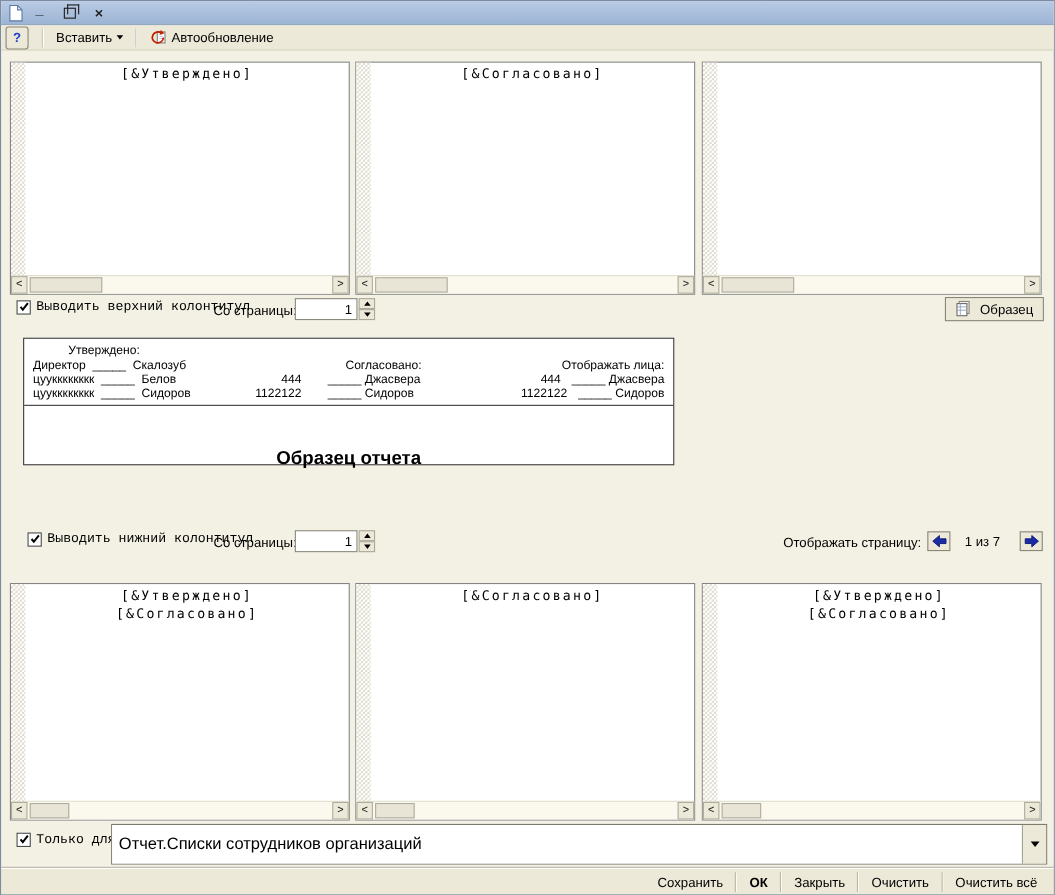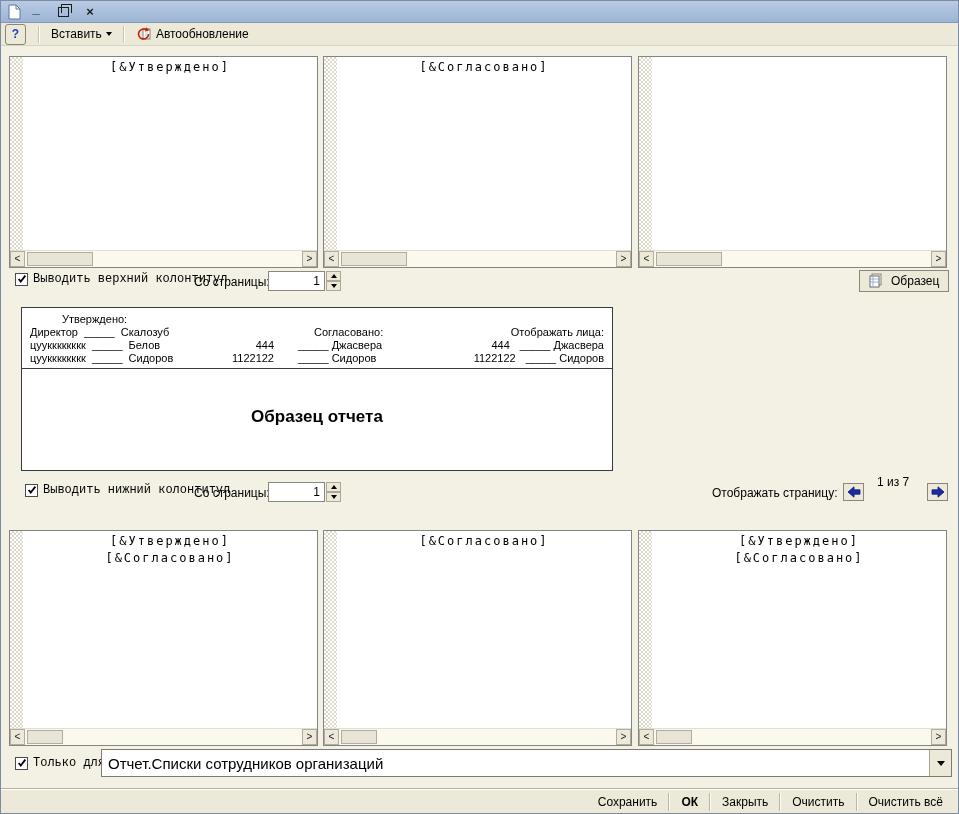--- a/index.html
+++ b/index.html
@@ -44,37 +44,37 @@
   .spin-input{width:57px;height:20px;border:1px solid #8a887c;text-align:right;padding:0 4px;font-family:"Liberation Sans",sans-serif;font-size:12px;background:#fff;box-sizing:border-box;}
   .spin-btns{display:flex;flex-direction:column;width:15px;height:20px;margin-left:1px;}
   .spin-b{flex:1;background:#ece9d8;border:1px solid #aca899;box-sizing:border-box;display:flex;align-items:center;justify-content:center;}
   .tri-up{width:0;height:0;border-left:3px solid transparent;border-right:3px solid transparent;border-bottom:4px solid #000;}
   .tri-down{width:0;height:0;border-left:3px solid transparent;border-right:3px solid transparent;border-top:4px solid #000;}
 
   
   .sample-btn{position:absolute;left:858px;top:269px;width:90px;height:22px;background:#ece9d8;border:1px solid #8a867a;box-sizing:border-box;display:flex;align-items:center;gap:7px;padding:0 8px;font-size:12px;color:#000;}
 
   
-  .preview{position:absolute;left:20px;top:306px;width:592px;height:164px;background:#fff;border:1px solid #3a3a3a;box-sizing:border-box;font-size:11px;color:#000;}
+  .preview{position:absolute;left:20px;top:306px;width:592px;height:116px;background:#fff;border:1px solid #3a3a3a;box-sizing:border-box;font-size:11px;color:#000;}
   .pv-head{padding-top:5px;padding-bottom:3px;border-bottom:1px solid #3a3a3a;}
   .pv-row{display:flex;line-height:13px;white-space:pre;}
   .pv-c1{flex:0 0 196px;padding-left:8px;box-sizing:border-box;}
   .pv-c1.ind{padding-left:40px;}
   .pv-c2{flex:0 0 190px;display:flex;}
   .pv-h2{margin-left:96px;}
   .pv-c2 .pv-num{flex:0 0 56px;text-align:right;margin-right:24px;}
   .pv-c3{flex:1;display:flex;justify-content:flex-end;padding-right:8px;box-sizing:border-box;}
   .pv-c3 .pv-num{margin-right:10px;}
   .pv-title{text-align:center;font-weight:bold;font-size:17px;margin-top:38px;}
 
   
   .navbtn{position:absolute;width:21px;height:18px;background:#ece9d8;border:1px solid #8a867a;box-sizing:border-box;display:flex;align-items:center;justify-content:center;padding:0;}
 
   
-  .combo{position:absolute;left:100px;top:748px;width:851px;height:28px;border:1px solid #7d7b6f;background:#fff;display:flex;box-sizing:border-box;}
+  .combo{position:absolute;left:100px;top:748px;width:851px;height:37px;border:1px solid #7d7b6f;background:#fff;display:flex;box-sizing:border-box;}
   .combo-input{flex:1;border:none;outline:none;font-family:"Liberation Sans",sans-serif;font-size:15px;padding:0 6px;background:#fff;color:#000;}
   .combo-btn{width:21px;background:#ece9d8;border-left:1px solid #a9a593;display:flex;align-items:center;justify-content:center;}
   .combo-btn .caret-lg{width:0;height:0;border-left:4px solid transparent;border-right:4px solid transparent;border-top:5px solid #000;}
 
   
   .statusbar{position:absolute;left:0;right:0;bottom:0;height:24px;background:#ece9d8;border-top:1px solid #fff;box-shadow:0 -1px 0 #b3b0a0;display:flex;align-items:center;justify-content:flex-end;padding-right:4px;box-sizing:border-box;}
   .fbtn{font-size:12px;color:#000;padding:0 11px;line-height:22px;}
   .fbtn.ok{font-weight:bold;}
   .fsep{width:1px;height:18px;background:#b9b6a8;border-right:1px solid #fdfcf4;}
 </style>
@@ -250,21 +250,21 @@
         </span>
     </span>
   </span>
 
   <span class="plain-label" style="left:711px;top:485px;">Отображать страницу:</span>
   <span class="navbtn" style="left:842px;top:482px;">
     <svg width="14" height="12" viewBox="0 0 16 14">
         <path d="M8 1 L1 7 L8 13 V9.5 H15 V4.5 H8 Z" fill="#1b2aa5" stroke="#101c7a"></path>
       </svg>
   </span>
-  <span class="plain-label" style="left:876px;top:474px;">1 из 7</span>
+  <span class="plain-label" style="left:876px;top:484px;">1 из 7</span>
   <span class="navbtn" style="left:926px;top:482px;">
     <svg width="14" height="12" viewBox="0 0 16 14">
         <path d="M8 1 L15 7 L8 13 V9.5 H1 V4.5 H8 Z" fill="#1b2aa5" stroke="#101c7a"></path>
       </svg>
   </span>
 
   <div class="editor" style="left:8px;top:529px;height:216px;">
     <div class="gutter"></div>
     <div class="edit-area">
       <div class="mline">[&amp;Утверждено]</div>

